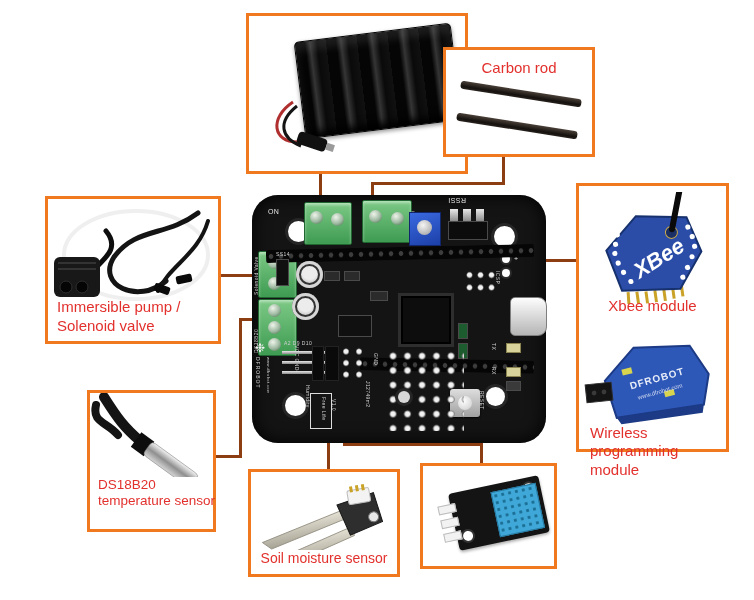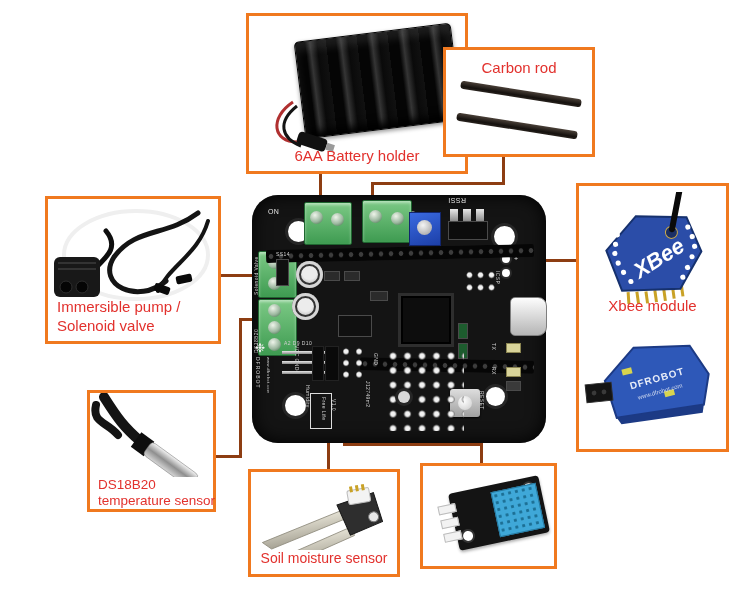--- a/index.html
+++ b/index.html
@@ -188,21 +188,20 @@
   <div class="callout" style="left:246px;top:13px;width:222px;height:161px">
     <div class="holder"></div>
     <svg width="216" height="155" style="position:absolute;left:0;top:0">
       <path d="M44,86 C20,102 24,126 48,126" stroke="#b03030" stroke-width="3" fill="none"></path>
       <path d="M48,90 C28,106 32,122 52,130" stroke="#141414" stroke-width="3" fill="none"></path>
       <g transform="rotate(18 66 126)">
         <rect x="48" y="120" width="30" height="13" rx="4" fill="#111"></rect>
         <rect x="78" y="123" width="8" height="7" fill="#9a9a9a"></rect>
       </g>
     </svg>
-    <div class="clabel center" style="bottom:6px">6AA Battery holder</div>
   </div>
 
   <div class="callout" style="left:443px;top:47px;width:152px;height:110px">
     <div class="clabel center" style="top:9px">Carbon rod</div>
     <div class="rod" style="left:14px;top:40px"></div>
     <div class="rod" style="left:10px;top:72px"></div>
   </div>
 
   <div class="callout" style="left:45px;top:196px;width:176px;height:148px">
     <svg width="170" height="110" style="position:absolute;left:0;top:0">
@@ -267,23 +266,24 @@
         <polygon points="34,88 122,84 120,92 38,95" fill="#1c3a85"></polygon>
         <rect x="6" y="52" width="26" height="18" fill="#141414" stroke="#2c2c2c"></rect>
         <circle cx="14" cy="61" r="2.4" fill="#3a3a3a"></circle>
           <circle cx="24" cy="61" r="2.4" fill="#3a3a3a"></circle>
         <rect x="44" y="40" width="10" height="6" fill="#d8d44e" transform="rotate(-8 49 43)"></rect>
         <rect x="84" y="66" width="10" height="6" fill="#d8d44e" transform="rotate(-8 89 69)"></rect>
         <text x="50" y="58" fill="#e8edf8" font-size="10" font-weight="bold" letter-spacing="1" font-family="Liberation Sans, sans-serif" transform="rotate(-10 70 54)">DFROBOT</text>
         <text x="56" y="70" fill="#cdd7ee" font-size="6" font-family="Liberation Sans, sans-serif" transform="rotate(-10 70 62)">www.dfrobot.com</text>
       </g>
     </svg>
-  </div>
-
-  <div class="callout" style="left:87px;top:390px;width:129px;height:122px">
+    <div class="clabel" style="left:11px;top:238px;width:140px">Wireless programming module</div>
+  </div>
+
+  <div class="callout" style="left:87px;top:390px;width:129px;height:142px">
     <svg width="123" height="84" style="position:absolute;left:0;top:0">
       <defs>
         <linearGradient id="silver" x1="0" y1="0" x2="0" y2="1">
           <stop offset="0" stop-color="#f4f4f4"></stop>
             <stop offset="0.5" stop-color="#8f8f8f"></stop>
             <stop offset="1" stop-color="#d6d6d6"></stop>
         </linearGradient>
       </defs>
       <path d="M14,4 C28,26 34,34 50,48" stroke="#141414" stroke-width="10" fill="none" stroke-linecap="round"></path>
       <path d="M6,12 C2,30 16,28 28,42" stroke="#141414" stroke-width="8" fill="none" stroke-linecap="round"></path>

